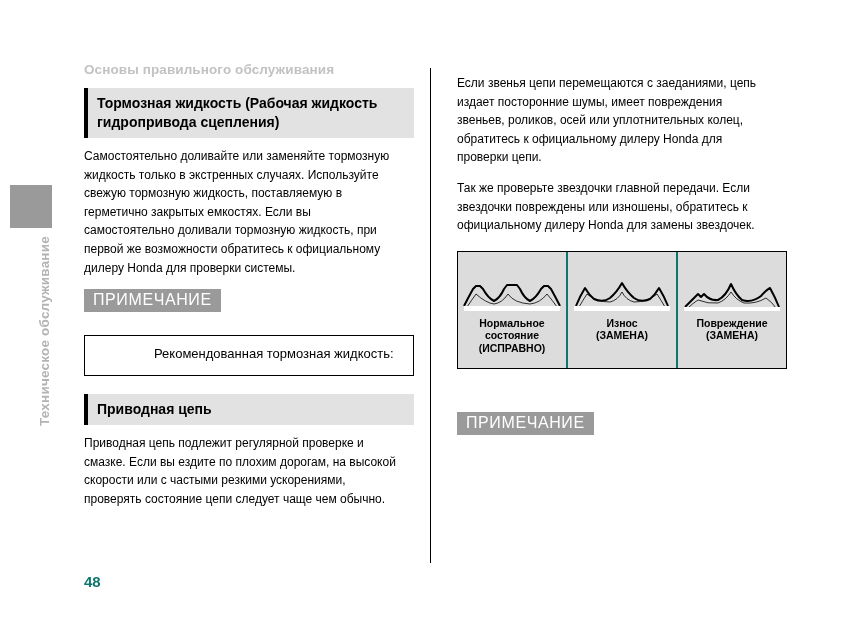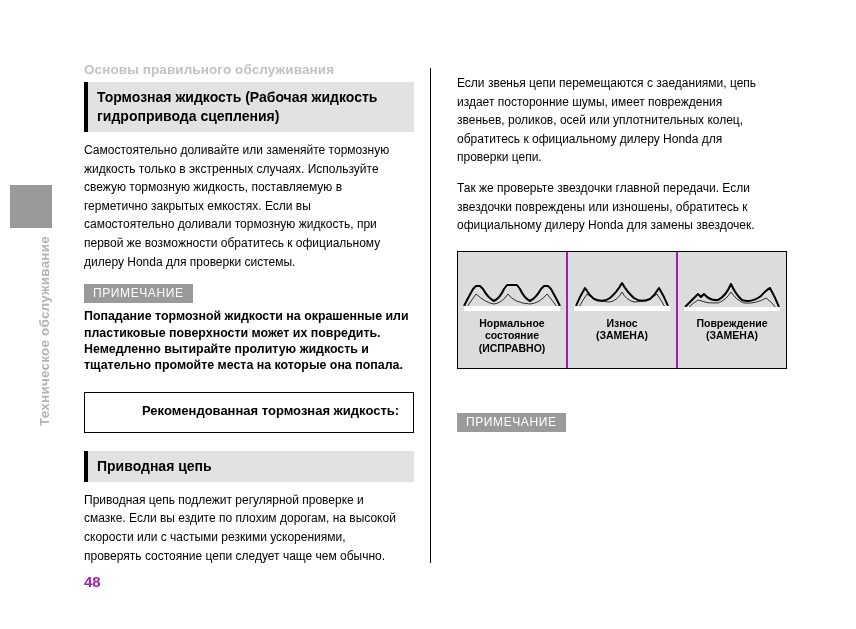--- a/index.html
+++ b/index.html
@@ -59,98 +59,98 @@
     width: 1px;
     height: 495px;
     background: #000000;
   }
   #page-number {
     position: absolute;
     left: 84px;
     top: 573px;
     font-size: 15px;
     font-weight: bold;
-    color: #a21caf;
+    color: #0f766e;
   }
 
   
   .column {
     position: absolute;
     top: 74px;
     width: 330px;
   }
   #left-column { left: 84px; }
   #right-column { left: 457px; }
 
   
   .section-heading {
     background: #e2e2e2;
     border-left: 4px solid #000000;
     font-size: 14px;
     font-weight: bold;
     line-height: 19px;
     padding: 6px 8px 6px 9px;
-    margin: 8px 0 9px 0;
+    margin: 14px 0 9px 0;
   }
   .body-para {
     font-size: 12px;
     line-height: 18.6px;
     margin: 0 17px 12px 0;
   }
   .body-para:last-child { margin-bottom: 0; }
 
   .note-block { margin: 12px 0 0 0; }
   .note-label {
     display: inline-block;
     background: #9a9a9a;
     color: #ffffff;
-    font-size: 12px;
+    font-size: 16px;
     font-weight: normal;
     letter-spacing: 0.6px;
     padding: 2px 9px 3px 9px;
     margin-bottom: 5px;
   }
   .note-text {
     font-size: 12.4px;
     font-weight: bold;
     line-height: 16.4px;
     margin: 0;
   }
 
   
   #recommend-box {
     border: 1px solid #000000;
     padding: 9px 10px 11px 10px;
     margin-top: 18px;
   }
   #recommend-title {
     font-size: 13px;
-    font-weight: bold;
+    font-weight: normal;
     line-height: 17px;
-    margin: 0 0 2px 0;
+    margin: 0 0 2px 12px;
     padding-left: 47px;
   }
   #recommend-value {
     font-size: 13px;
     line-height: 17px;
     margin: 0 0 0 14px;
   }
 
   
   #sprocket-figure {
     border: 1px solid #000000;
     background: #dcdcdc;
     margin-top: 16px;
     display: flex;
     height: 116px;
   }
   .sprocket-panel {
     flex: 1;
     position: relative;
-    border-right: 2px solid #a21caf;
+    border-right: 2px solid #0f766e;
     display: flex;
     flex-direction: column;
     justify-content: flex-start;
     align-items: center;
   }
   .sprocket-panel:last-child { border-right: none; }
   .sprocket-art {
     margin-top: 24px;
     width: 100px;
     height: 36px;
@@ -175,22 +175,20 @@
 <div id="page-number">48</div>
 
 <div class="column" id="left-column">
 
   <div class="section-heading">Тормозная жидкость (Рабочая жидкость гидропривода сцепления)</div>
 
   <p class="body-para">Самостоятельно доливайте или заменяйте тормозную жидкость только в экстренных случаях. Используйте свежую тормозную жидкость, поставляемую в герметично закрытых емкостях. Если вы самостоятельно доливали тормозную жидкость, при первой же возможности обратитесь к официальному дилеру Honda для проверки системы.</p>
 
   <div class="note-block">
     <span class="note-label">ПРИМЕЧАНИЕ</span>
-    <p class="note-text">Попадание тормозной жидкости на окрашенные или пластиковые поверхности может их повредить.
-Немедленно вытирайте пролитую жидкость и тщательно промойте места на которые она попала.</p>
   </div>
 
   <div id="recommend-box">
     <p id="recommend-title">Рекомендованная тормозная жидкость:</p>
   </div>
 
   <div class="section-heading" style="margin-top:18px;">Приводная цепь</div>
 
   <p class="body-para">Приводная цепь подлежит регулярной проверке и смазке. Если вы ездите по плохим дорогам, на высокой скорости или с частыми резкими ускорениями, проверять состояние цепи следует чаще чем обычно.</p>
 

